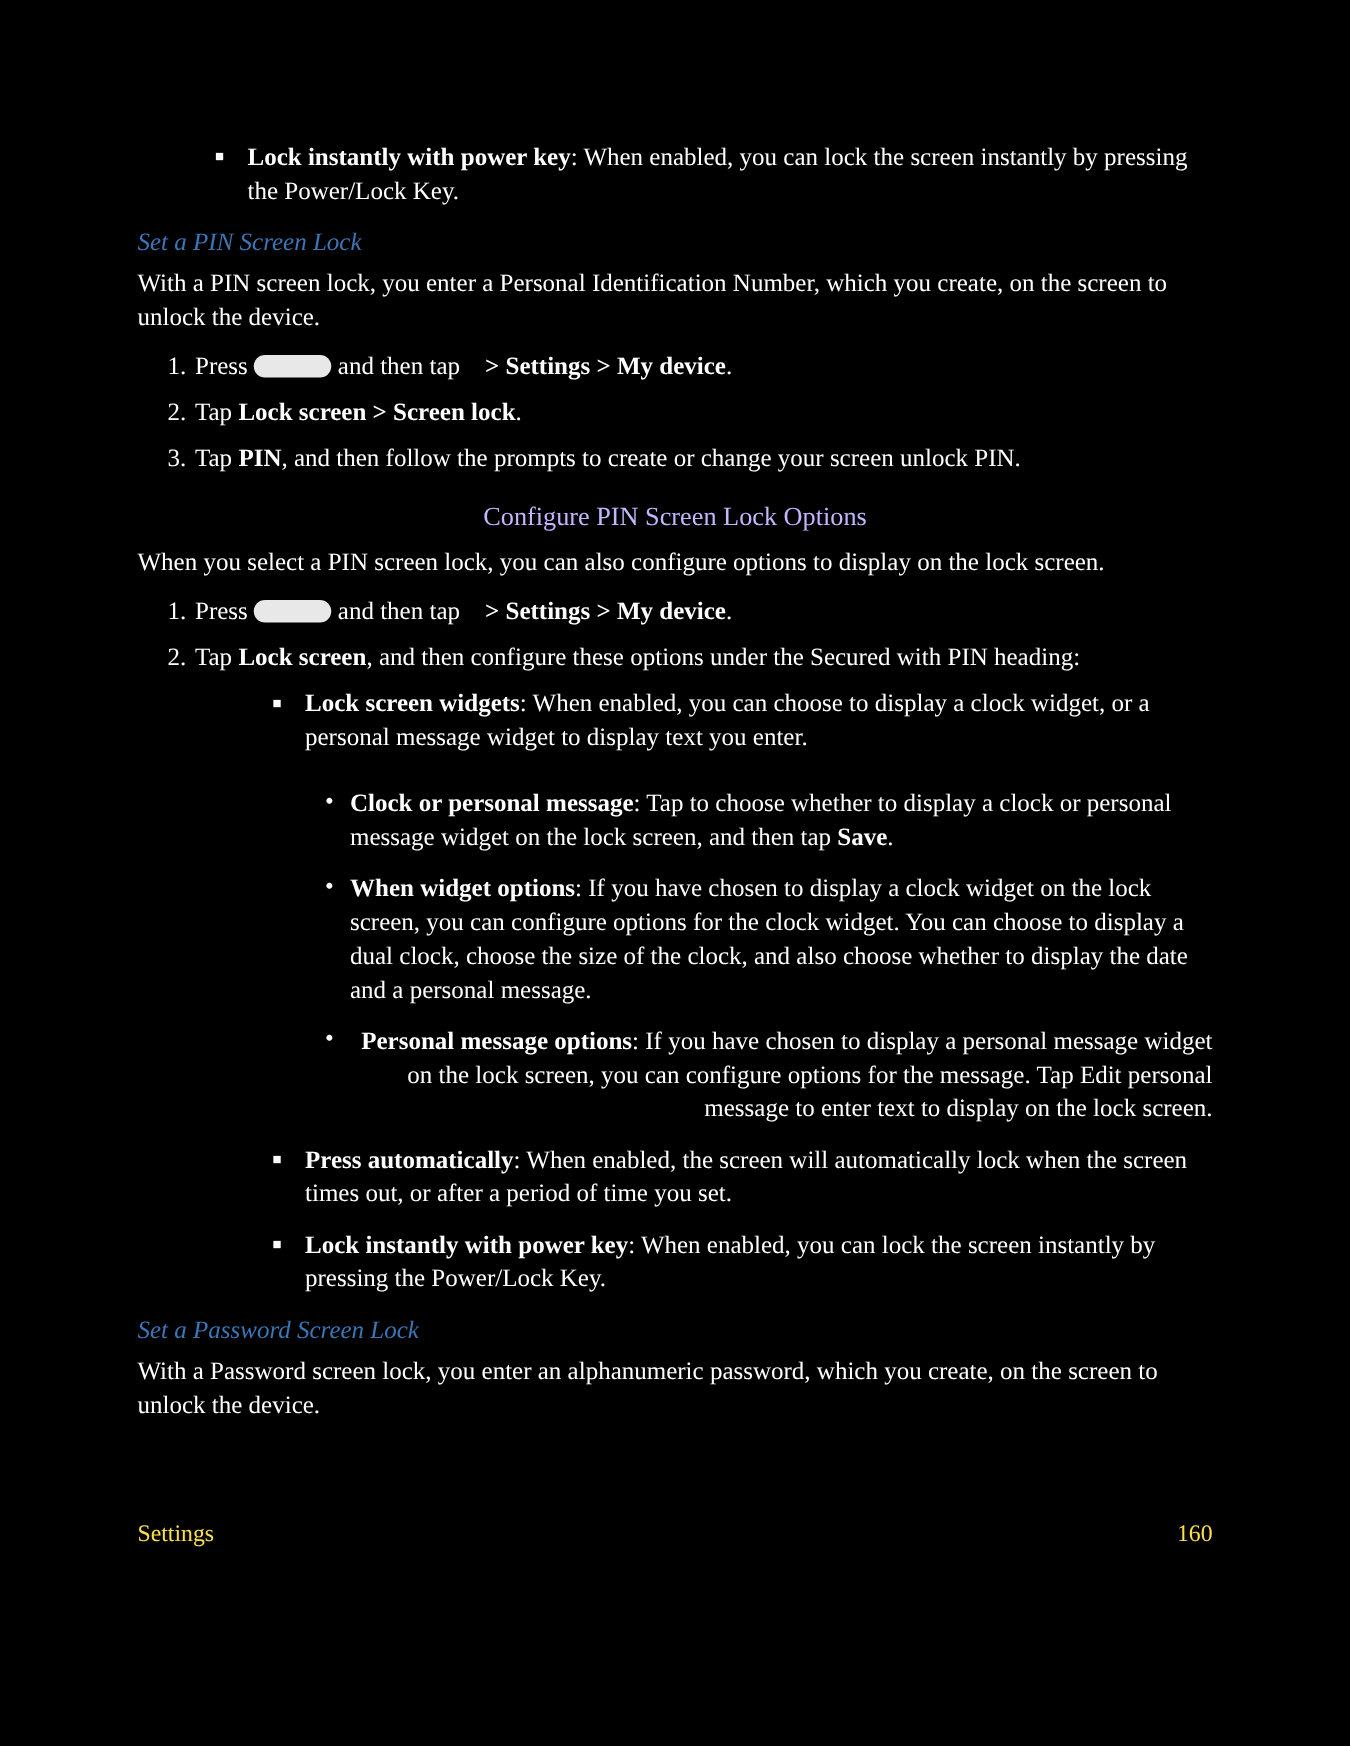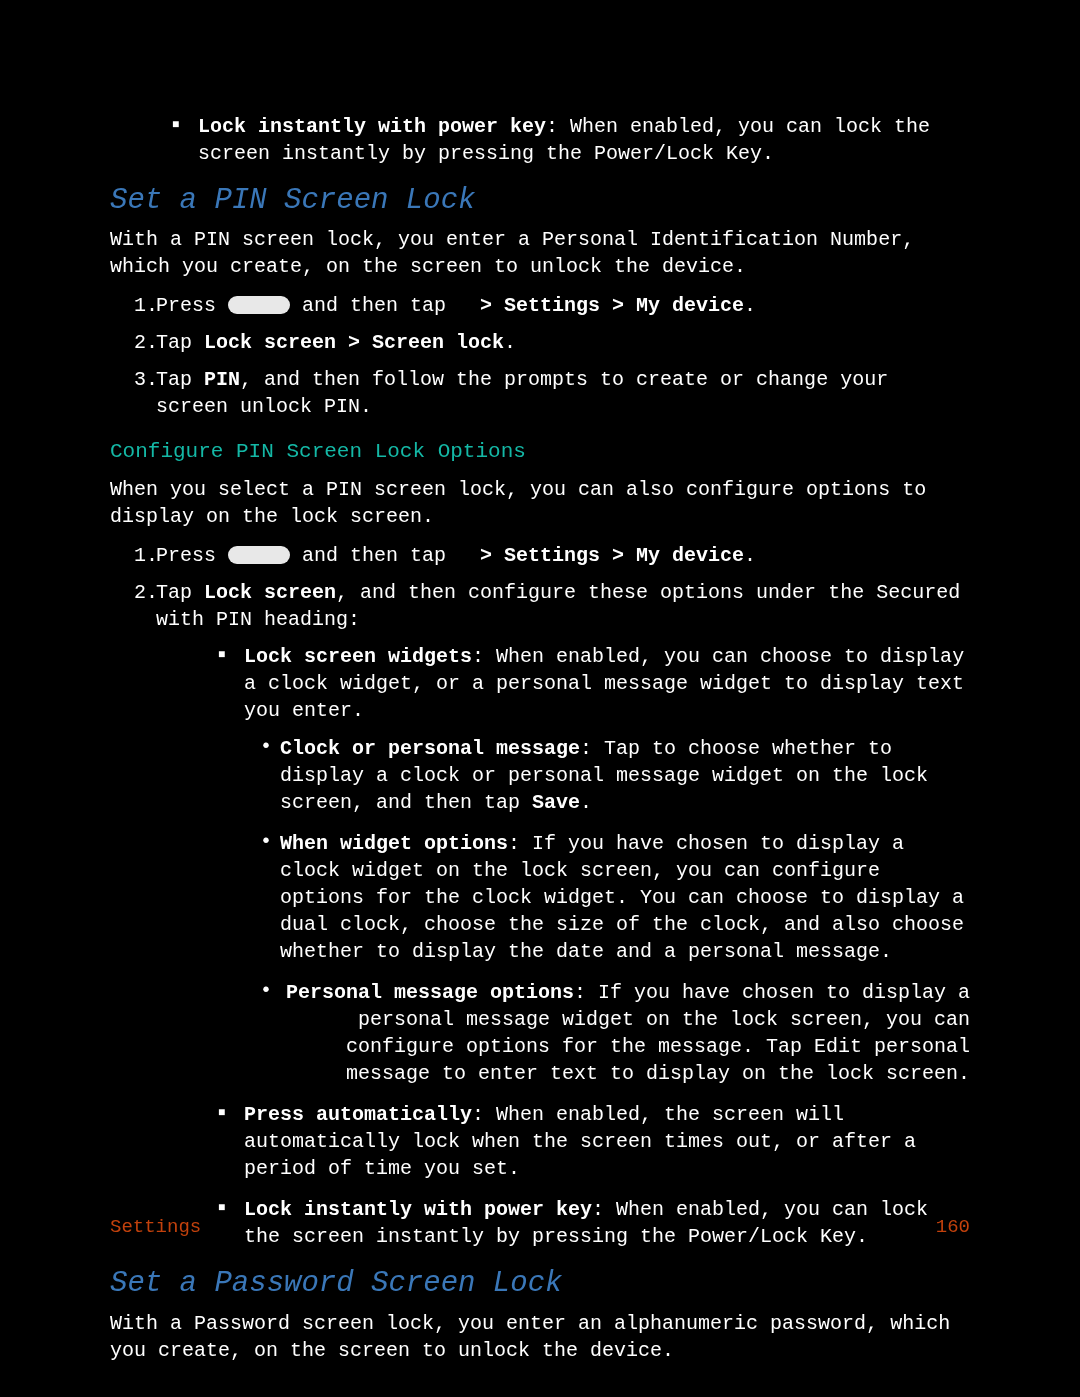--- a/index.html
+++ b/index.html
@@ -9,21 +9,21 @@
     width: 1080px;
     height: 1397px;
     overflow: hidden;
   }
   .page {
     box-sizing: border-box;
     width: 1080px;
     height: 1397px;
     background: #000;
     color: #fff;
-    font-family: Liberation Mono, monospace;
+    font-family: Liberation Serif, serif;
     font-size: 20px;
     line-height: 1.35;
     position: relative;
     padding: 113px 110px 0 110px;
   }
   .bullet-square {
     position: relative;
     padding-left: 88px;
     margin-bottom: 14px;
   }
@@ -44,28 +44,29 @@
     content: "•";
     position: absolute;
     left: 104px;
     top: -2px;
     font-size: 20px;
   }
   h2.blue {
     color: #3A77B8;
     font-style: italic;
     font-weight: normal;
-    font-size: 29px;
+    font-size: 20px;
     margin: 12px 0 6px 0;
   }
   h3.blue-sm {
-    color: #14b8a6;
+    color: #c4b5fd;
     font-weight: normal;
     font-size: 21px;
     margin: 18px 0 10px 0;
+    text-align: center;
   }
   .para {
     margin: 2px 0 12px 0;
     padding: 0;
   }
   ol.steps {
     margin: 4px 0 12px 0;
     padding: 0;
     list-style: none;
   }
@@ -98,21 +99,21 @@
   }
   .inner-list {
     margin-top: 10px;
   }
   .footer {
     position: absolute;
     left: 110px;
     right: 110px;
     bottom: 156px;
     font-size: 19px;
-    color: #c2410c;
+    color: #fde047;
     display: flex;
     justify-content: space-between;
   }
   b { font-weight: bold; }
 </style>
 </head>
 <body>
 
 <div class="page">
 
@@ -143,21 +144,21 @@
       <span>Press </span><span class="icon-home"></span><span> and then tap </span><span class="icon-apps"></span><b> &gt; Settings &gt; My device</b><span>.</span>
     </li>
     <li>
       <span>Tap </span><b>Lock screen</b><span>, and then configure these options under the Secured with PIN heading:</span>
 
       <div class="inner-list">
         <div class="bullet-square">
           <b>Lock screen widgets</b><span>: When enabled, you can choose to display a clock widget, or a personal message widget to display text you enter.</span>
 
           <div style="height:10px"></div>
-          <div class="sub-bullet" style="padding-left: 36px; position: relative; margin-top: 1px; margin-bottom: 14px;">
+          <div class="sub-bullet" style="padding-left: 36px; position: relative; margin-top: 16px; margin-bottom: 14px;">
             <b>Clock or personal message</b><span>: Tap to choose whether to display a clock or personal message widget on the lock screen, and then tap </span><b>Save</b><span>.</span>
           </div>
           <div class="sub-bullet" style="padding-left: 36px; position: relative; margin-top: 0px; margin-bottom: 14px;">
             <b>When widget options</b><span>: If you have chosen to display a clock widget on the lock screen, you can configure options for the clock widget. You can choose to display a dual clock, choose the size of the clock, and also choose whether to display the date and a personal message.</span>
           </div>
           <div class="sub-bullet" style="padding-left: 36px; position: relative; margin-top: 0px; margin-bottom: 14px; text-align: right;">
             <b>Personal message options</b><span>: If you have chosen to display a personal message widget on the lock screen, you can configure options for the message. Tap Edit personal message to enter text to display on the lock screen.</span>
           </div>
         </div>
 

